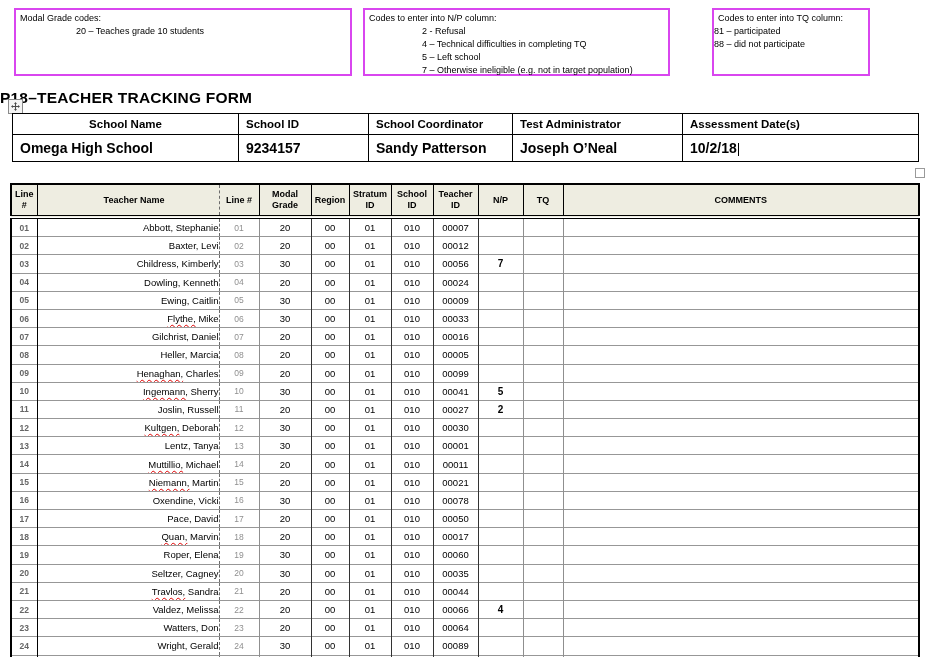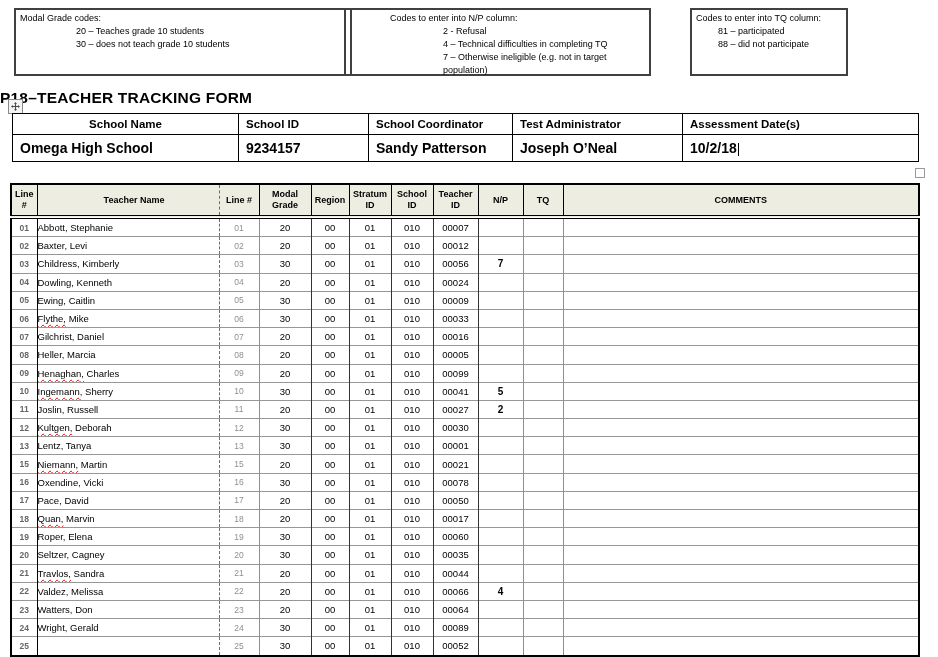--- a/index.html
+++ b/index.html
@@ -1,28 +1,28 @@
 <!DOCTYPE html>
 <html><head>
 <meta charset="utf-8">
 <style>
   html,body { margin:0; padding:0; background:#fff; }
   .page { position:relative; width:938px; height:657px; background:#ffffff;
           font-family:"Liberation Sans", sans-serif; color:#000; overflow:hidden; }
 
   
-  .code-box { position:absolute; top:8px; height:68px; border:2px solid #404040;
+  .code-box { position:absolute; top:8px; height:68px; border:2px solid #d946ef;
               font-size:9px; line-height:13px; box-sizing:border-box; }
   .box1 { left:14px;  width:338px; }
-  .box2 { left:344px; width:307px;padding-left:40px; }
-  .box3 { left:690px; width:158px; }
+  .box2 { left:363px; width:307px; }
+  .box3 { left:712px; width:158px; }
   .code-title { padding:2px 0 0 4px; }
   .box1 .code-item { padding-left:60px; }
   .box2 .code-item { padding-left:21px;margin-left:36px; }
-  .box3 .code-item { padding-left:26px; }
+  .box3 .code-item { }
 
   
   .form-title { position:absolute; top:89px; left:0; width:100%; text-align:left;
                 font-size:15.5px; font-weight:bold; letter-spacing:.2px; }
 
   
   .move-handle { position:absolute; left:8px; top:99px; width:13px; height:13px;
                  border:1px solid #8a8a8a; background:#f4f4f4;
                  display:flex; align-items:center; justify-content:center; }
 
@@ -45,46 +45,46 @@
   .roster { position:absolute; left:10px; top:183px; width:908px;
             border-collapse:collapse; table-layout:fixed;
             border:2px solid #000; font-size:9.5px; }
   .roster th { background:#eeede1; font-size:9px; font-weight:bold; height:30px;
                padding:0; line-height:11px; text-align:center; vertical-align:middle;
                border-right:1px solid #000; border-bottom:4px double #000; }
   .roster td { height:17.2px; padding:0; text-align:center; vertical-align:middle;
                border-right:1px solid #8f8f8f; border-top:1px solid #979797;
                overflow:hidden; white-space:nowrap; }
   .roster td.c-dark  { border-right:1px solid #333; }
-  .roster th.h-name, .roster td.c-name { text-align:left; 
+  .roster th.h-name, .roster td.c-name { text-align:right; 
                border-right:1px dashed #6b6b6b; }
   .roster th.h-name { text-align:center; padding-left:12px; }
   .roster td.c-line1 { color:#666; font-weight:bold; font-size:8.5px;
                border-right:1px solid #000; }
   .roster td.c-line2 { color:#8f8f8f; font-size:8.5px; }
   .roster td.c-np { font-weight:bold; font-size:10px; }
   .sq { text-decoration:underline wavy #e00000 1px; text-underline-offset:2px; }
 </style>
 </head>
 <body>
 
 <div class="page">
 
   <div class="code-box box1">
     <div class="code-title">Modal Grade codes:</div>
     <div>
         <div class="code-item">20 – Teaches grade 10 students</div>
-        <div class="code-item">30 – does not teach grade 10 students</div>
       </div>
   </div>
   <div class="code-box box2">
     <div class="code-title">Codes to enter into N/P column:</div>
     <div>
         <div class="code-item">2 - Refusal</div>
         <div class="code-item">4 – Technical difficulties in completing TQ</div>
+        <div class="code-item">5 – Left school</div>
         <div class="code-item">7 – Otherwise ineligible (e.g. not in target population)</div>
       </div>
   </div>
   <div class="code-box box3">
     <div class="code-title">Codes to enter into TQ column:</div>
     <div>
         <div class="code-item">81 – participated</div>
         <div class="code-item">88 – did not participate</div>
       </div>
   </div>
@@ -318,20 +318,33 @@
           <td class="c-dark">30</td>
           <td class="c-dark">00</td>
           <td class="c-dark">01</td>
           <td class="c-dark">010</td>
           <td class="c-dark">00001</td>
           <td class="c-np"></td>
           <td class="c-tq"></td>
           <td class="c-comments"></td>
         </tr>
         <tr>
+          <td class="c-line1">14</td>
+          <td class="c-name"><span class="sq">Muttillio,</span><span> Michael</span></td>
+          <td class="c-line2">14</td>
+          <td class="c-dark">20</td>
+          <td class="c-dark">00</td>
+          <td class="c-dark">01</td>
+          <td class="c-dark">010</td>
+          <td class="c-dark">00011</td>
+          <td class="c-np"></td>
+          <td class="c-tq"></td>
+          <td class="c-comments"></td>
+        </tr>
+        <tr>
           <td class="c-line1">15</td>
           <td class="c-name"><span class="sq">Niemann,</span><span> Martin</span></td>
           <td class="c-line2">15</td>
           <td class="c-dark">20</td>
           <td class="c-dark">00</td>
           <td class="c-dark">01</td>
           <td class="c-dark">010</td>
           <td class="c-dark">00021</td>
           <td class="c-np"></td>
           <td class="c-tq"></td>

